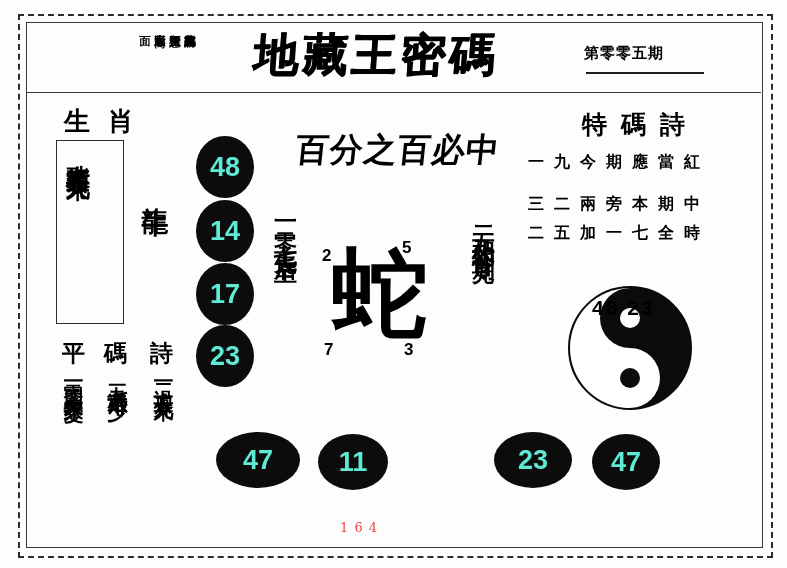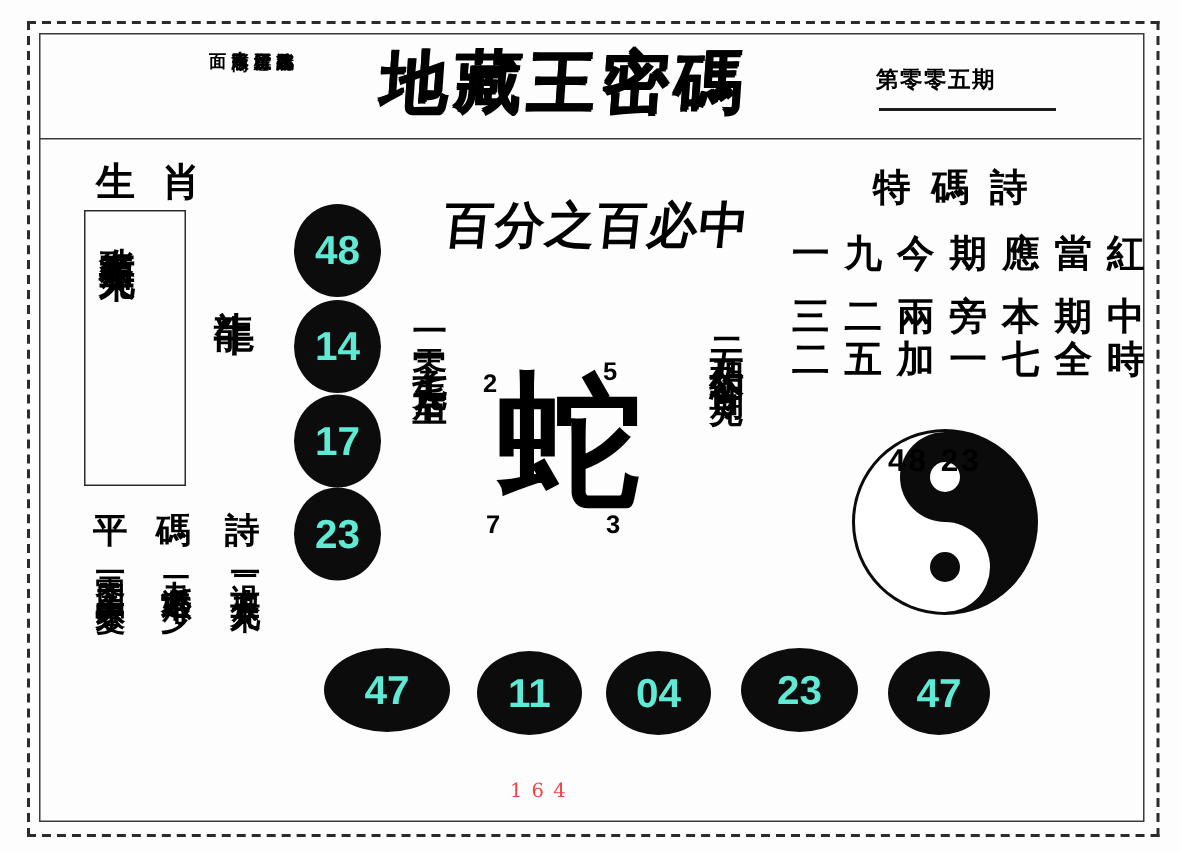--- a/index.html
+++ b/index.html
@@ -239,21 +239,21 @@
     left: 566px; top: 108px;
     font-size: 25px;
     font-weight: bold;
     letter-spacing: 14px;
     white-space: nowrap;
     margin-left: 16px;
   }
   .tm-line {
     position: absolute;
     left: 528px;
-    font-size: 25px;
+    font-size: 16px;
     font-weight: bold;
     letter-spacing: 10px;
     white-space: nowrap;
   }
   .tm-line.l1 { top: 152px; }
   .tm-line.l2 { top: 194px; }
   .tm-line.l3 { top: 223px; }
 
   
   .yy-wrap {
@@ -396,18 +396,17 @@
       <div class="yy-dot-top"></div>
       <div class="yy-dot-bot"></div>
       <div class="yy-eye-w"></div>
       <div class="yy-eye-b"></div>
     </div>
   </div>
   <div class="yy-nums">48 23</div>
 
   <div class="ell h b1">47</div>
   <div class="ell h b2">11</div>
-  <div class="ell h b3">04</div>
   <div class="ell h b4">23</div>
   <div class="ell h b5">47</div>
 
   <div class="smudge">1 6 4</div>
 </div>
 
 </body></html>

